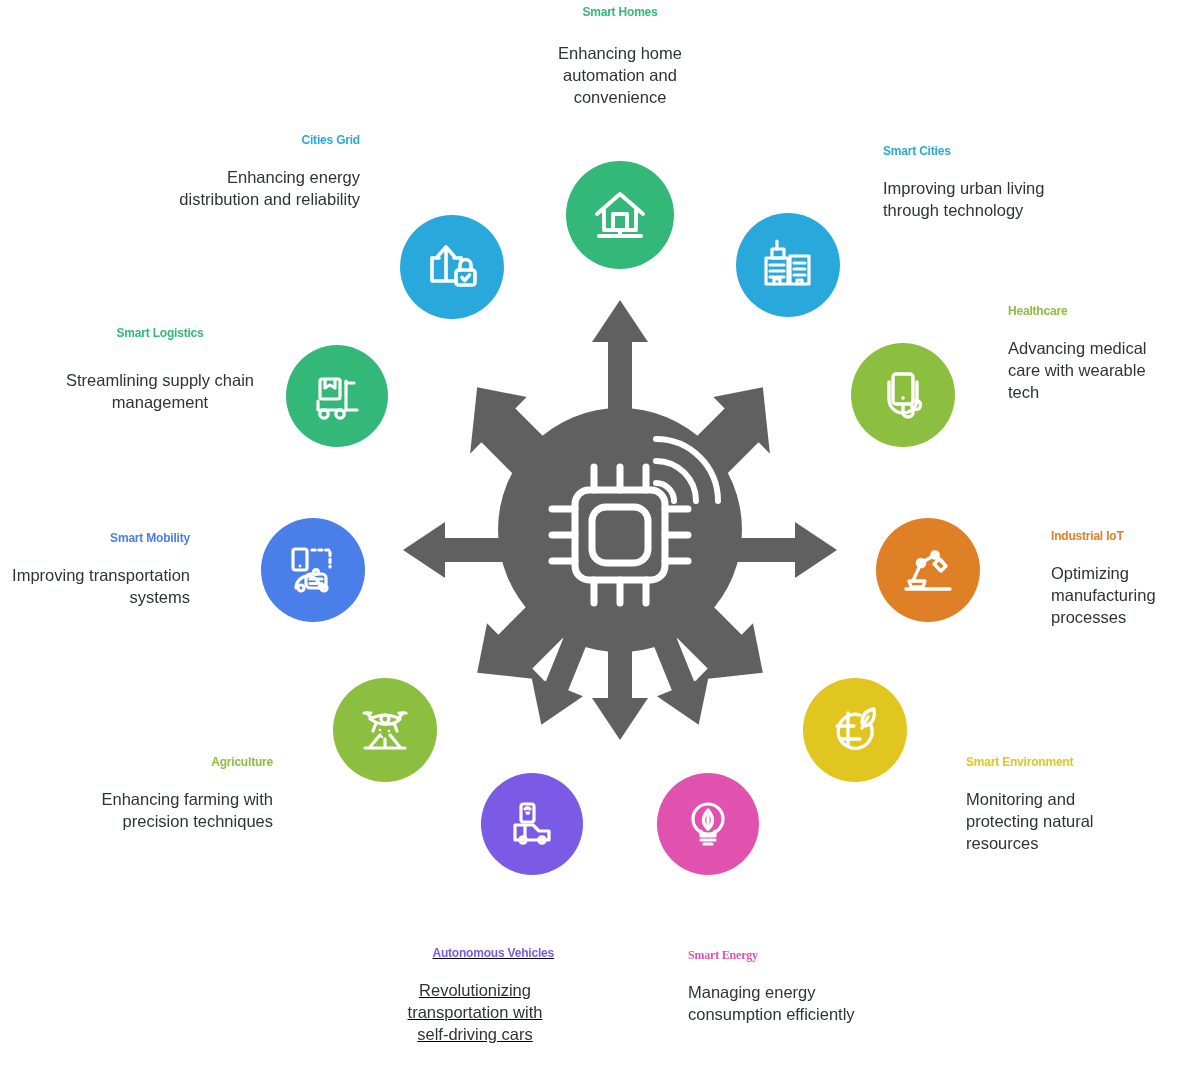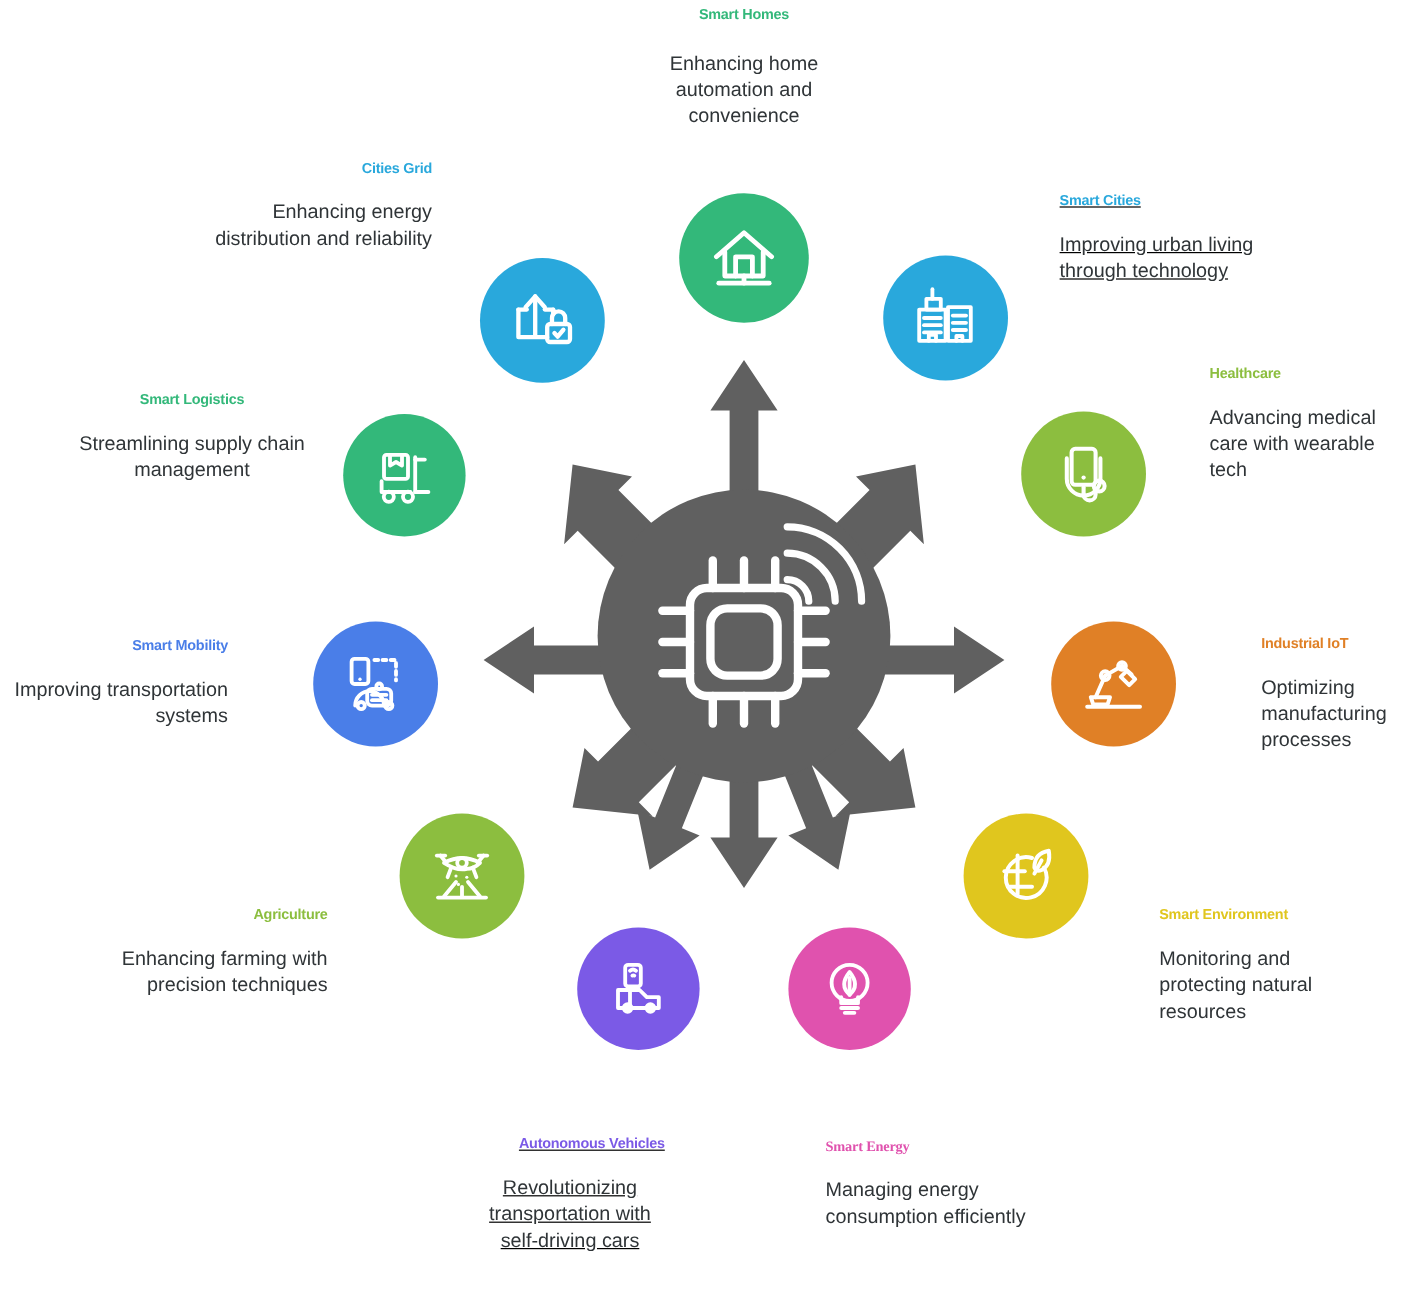--- a/index.html
+++ b/index.html
@@ -272,33 +272,33 @@
   <div class="label-block al-center" style="left:503px; top:0px; width:234px;">
     <div class="label-title" style="color:#33b87a; margin-top:0px;">Smart Homes</div>
     <div class="label-desc" style="margin-top:18px; padding:0 30px;">Enhancing home automation and convenience</div>
   </div>
 
   <div class="label-block al-right" style="left:150px; top:128px; width:210px;">
     <div class="label-title" style="color:#29a8dc;">Cities Grid</div>
     <div class="label-desc" style="margin-top:14px;">Enhancing energy distribution and reliability</div>
   </div>
 
-  <div class="label-block al-left" style="left:883px; top:155px; width:200px;text-decoration:underline;">
+  <div class="label-block al-left" style="left:883px; top:139px; width:200px;">
     <div class="label-title" style="color:#29a8dc;">Smart Cities</div>
     <div class="label-desc" style="margin-top:14px;">Improving urban living through technology</div>
   </div>
 
   <div class="label-block al-left" style="left:1008px; top:299px; width:172px;">
     <div class="label-title" style="color:#8cbe3f;">Healthcare</div>
     <div class="label-desc" style="margin-top:14px;">Advancing medical care with wearable tech</div>
   </div>
 
   <div class="label-block al-center" style="left:60px; top:321px; width:200px;">
     <div class="label-title" style="color:#33b87a;">Smart Logistics</div>
-    <div class="label-desc" style="margin-top:14px;">Streamlining supply chain management</div>
+    <div class="label-desc" style="margin-top:24px;">Streamlining supply chain management</div>
   </div>
 
   <div class="label-block al-left" style="left:1051px; top:524px; width:130px;">
     <div class="label-title" style="color:#e08026; white-space:nowrap;">Industrial IoT</div>
     <div class="label-desc" style="margin-top:14px;">Optimizing manufacturing processes</div>
   </div>
 
   <div class="label-block al-right" style="left:0px; top:526px; width:190px;">
     <div class="label-title" style="color:#4a7ee8;">Smart Mobility</div>
     <div class="label-desc" style="margin-top:14px;">Improving transportation systems</div>

